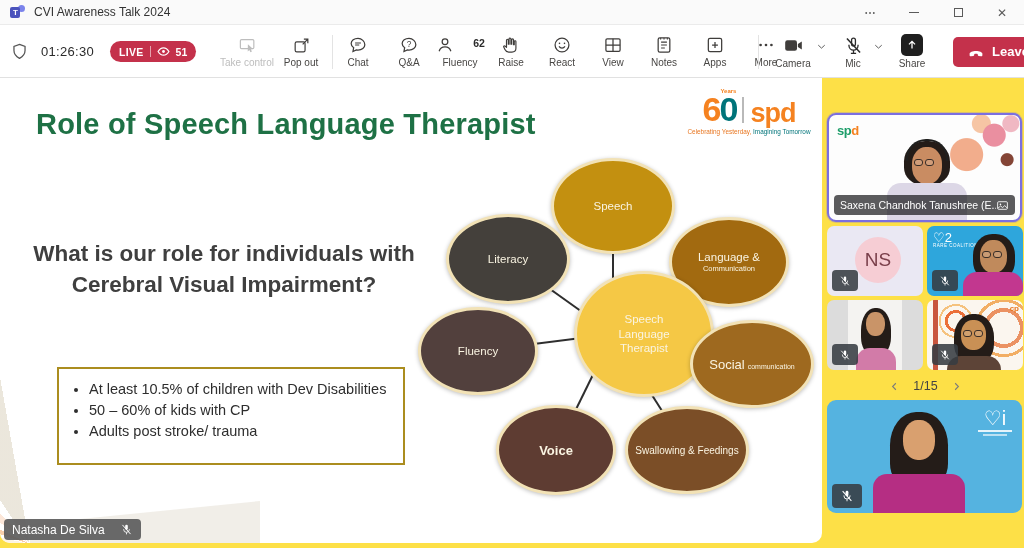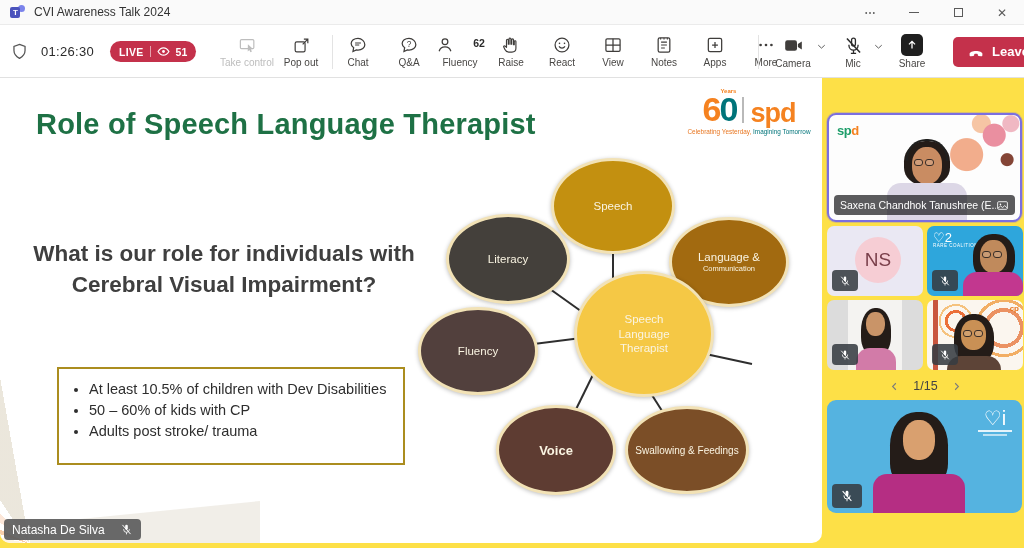--- a/index.html
+++ b/index.html
@@ -473,20 +473,26 @@
       <div class="bubble" id="bub-literacy" style="background: rgb(68, 64, 59);">
         <span class="bl">Literacy</span>
       </div>
       <div class="bubble" id="bub-language" style="background: rgb(162, 106, 16);">
         <span class="bl">Language &amp;</span>
         <span class="bl2">Communication</span>
       </div>
       <div class="bubble" id="bub-center" style="background: rgb(245, 200, 69);">
         <span class="bl">Speech Language Therapist</span>
       </div>
+      <div class="bubble" id="bub-social" style="background: rgb(158, 105, 31);">
+        <span style="display:flex;align-items:baseline;">
+          <span class="bl">Social</span>
+          <span class="inline-sub">communication</span>
+        </span>
+      </div>
       <div class="bubble" id="bub-voice" style="background: rgb(94, 60, 50);">
         <span class="bl">Voice</span>
       </div>
       <div class="bubble" id="bub-fluency" style="background: rgb(82, 64, 61);">
         <span class="bl">Fluency</span>
       </div>
       <div class="bubble" id="bub-swallow" style="background: rgb(123, 78, 39);">
         <span class="bl">Swallowing &amp; Feedings</span>
       </div>
 

